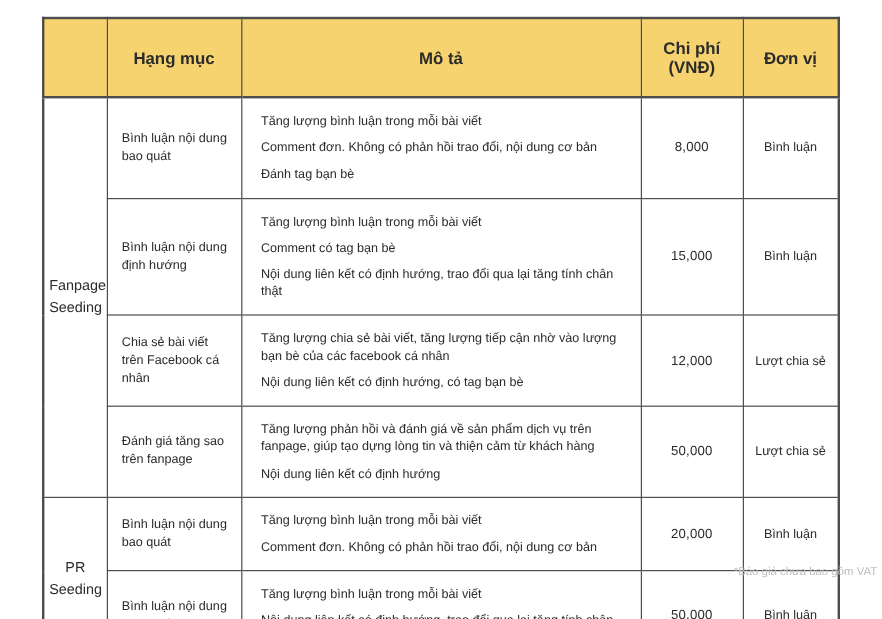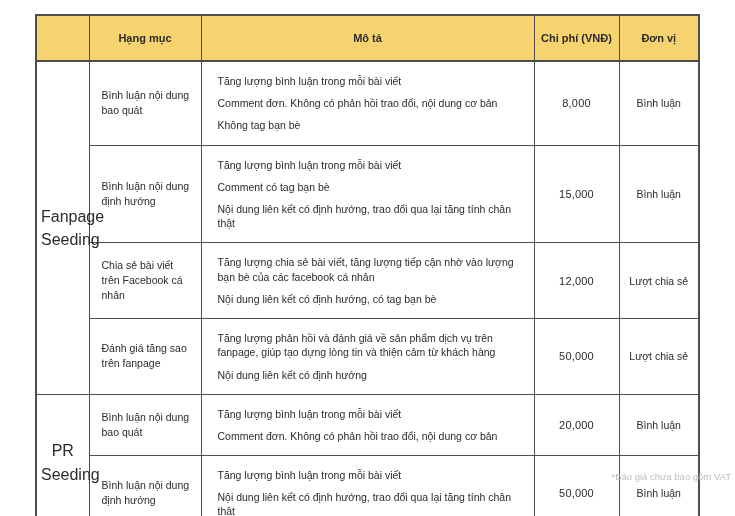--- a/index.html
+++ b/index.html
@@ -19,30 +19,30 @@
     border-collapse: collapse;
     table-layout: fixed;
     border: 2px solid #4d4d4d;
   }
   .pricing-table th, .pricing-table td {
     border: 1px solid #4d4d4d;
     vertical-align: middle;
   }
   .pricing-table thead th {
     background: #f6d36e;
-    font-size: 11px;
+    font-size: 14px;
     font-weight: bold;
     text-align: center;
     height: 34px;
     border-bottom: 2px solid #4d4d4d;
     padding: 16px 4px;
   }
   td.group {
     text-align: center;
-    font-size: 16px;
+    font-size: 12px;
     line-height: 1.45;
     padding: 2px 4px;
   }
   td.cat {
     font-size: 10.5px;
     line-height: 1.45;
     padding: 4px 10px 4px 12px;
     margin-left: 16px;
   }
   td.desc {
@@ -94,21 +94,21 @@
       <th>Đơn vị</th>
     </tr>
   </thead>
   <tbody>
     <tr style="height:70px">
       <td class="group" rowspan="4">Fanpage Seeding</td>
       <td class="cat">Bình luận nội dung bao quát</td>
       <td class="desc">
         <p>Tăng lượng bình luận trong mỗi bài viết</p>
         <p>Comment đơn. Không có phản hồi trao đổi, nội dung cơ bản</p>
-        <p>Không tag bạn bè</p>
+        <p>Đánh tag bạn bè</p>
       </td>
       <td class="price">8,000</td>
       <td class="unit">Bình luận</td>
     </tr>
     <tr style="height:79px">
       <td class="cat">Bình luận nội dung định hướng</td>
       <td class="desc">
         <p>Tăng lượng bình luận trong mỗi bài viết</p>
         <p>Comment có tag bạn bè</p>
         <p>Nội dung liên kết có định hướng, trao đổi qua lại tăng tính chân thật</p>

